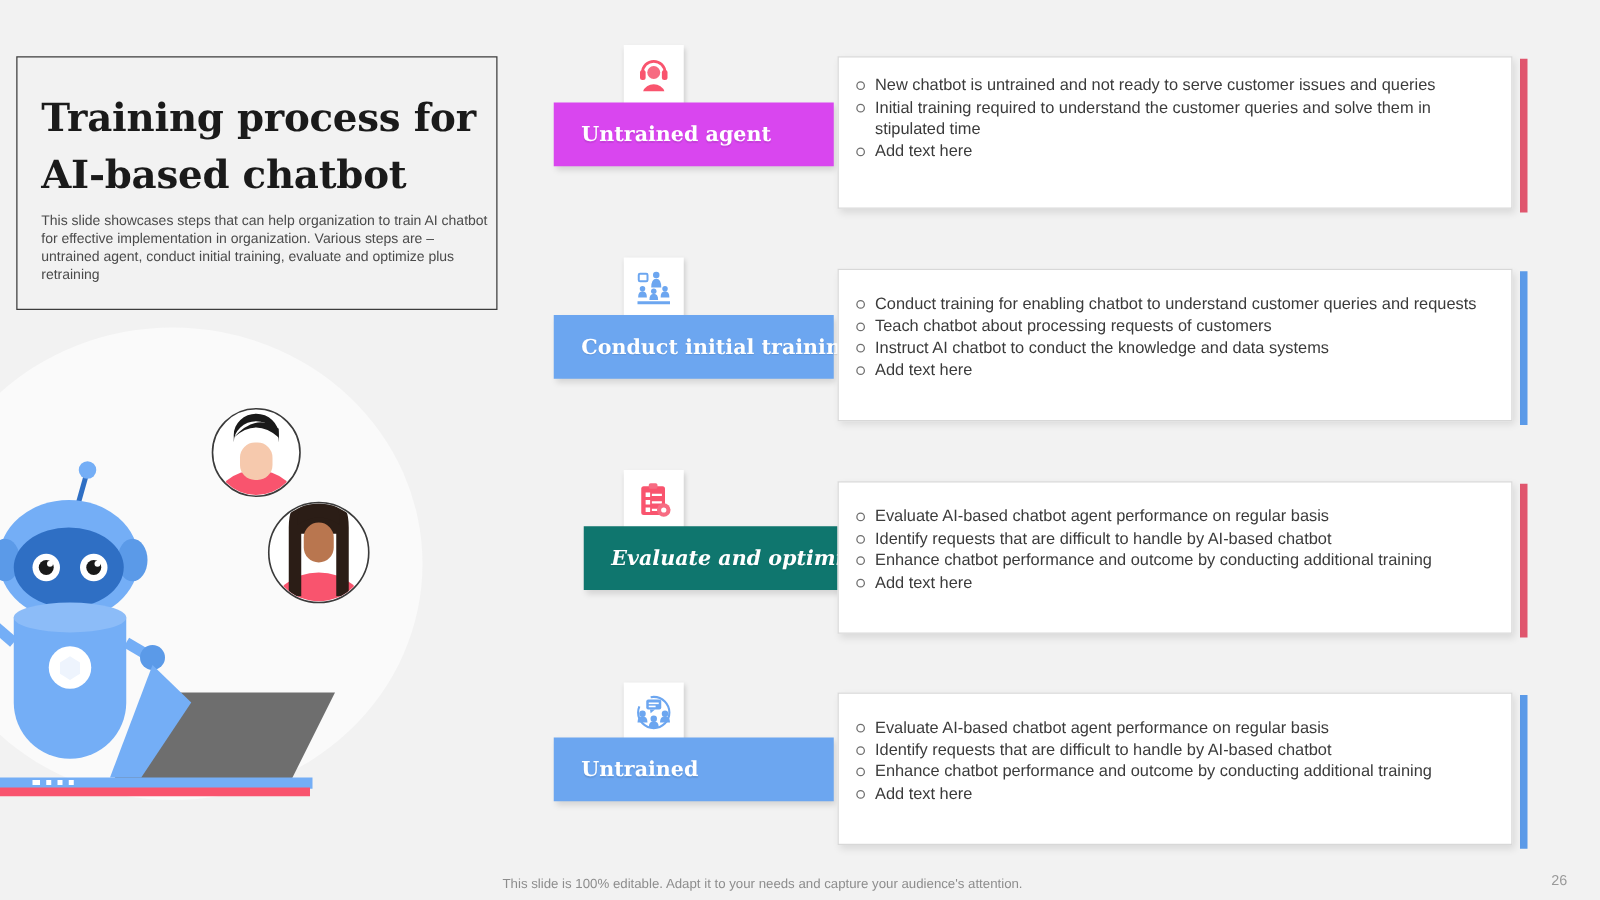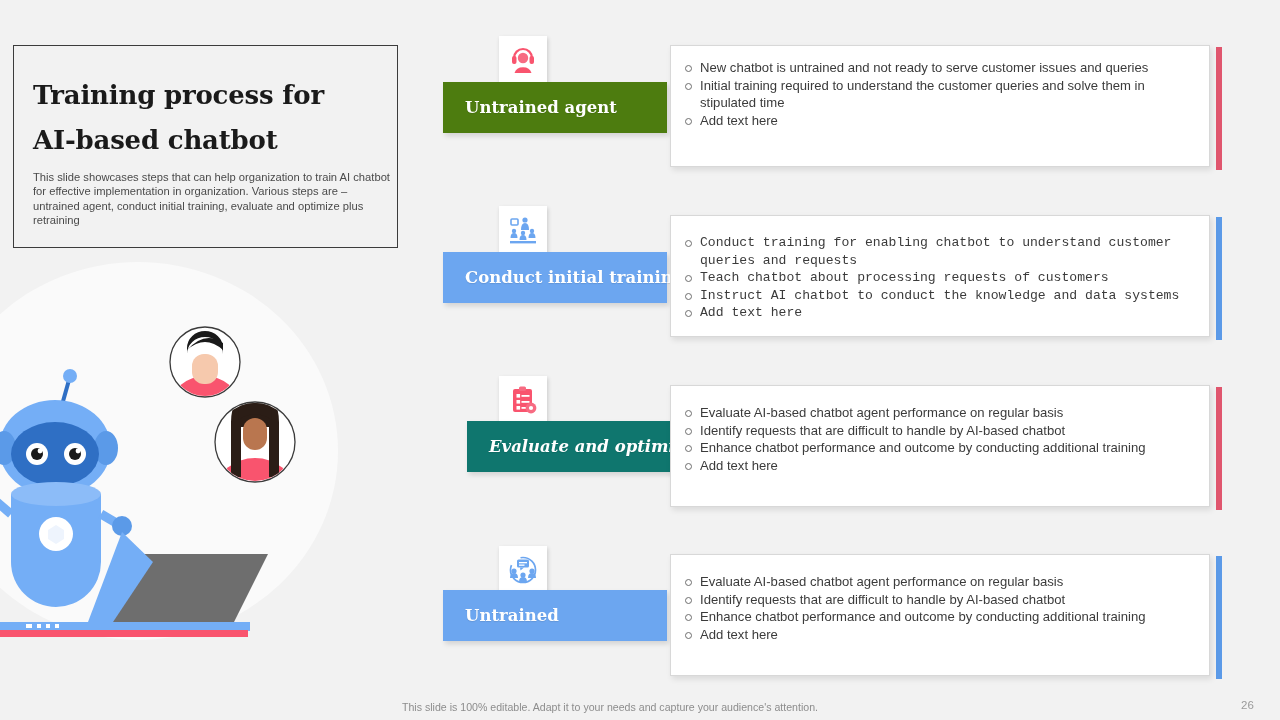--- a/index.html
+++ b/index.html
@@ -32,21 +32,21 @@
     background: #f2f2f2;
     box-sizing: border-box;
   }
   .title-text {
     position: absolute;
     left: 33px;
     top: 73px;
     width: 355px;
     font-family: "DejaVu Serif", serif;
     font-weight: bold;
-    font-size: 26px;
+    font-size: 31px;
     line-height: 45px;
     color: #1a1a1a;
     letter-spacing: -0.2px;
   }
   .subtitle-text {
     position: absolute;
     left: 33px;
     top: 170px;
     width: 358px;
     font-size: 11.2px;
@@ -242,21 +242,21 @@
     <div class="icon-tile" style="left:499px; top:36px;">
       <svg width="30" height="30" viewBox="0 0 30 30">
         <path d="M6,13 a9,9 0 0 1 18,0" fill="none" stroke="#f9546e" stroke-width="2.2"></path>
         <rect x="4" y="11" width="4.5" height="8" rx="2" fill="#f9546e"></rect>
         <rect x="21.5" y="11" width="4.5" height="8" rx="2" fill="#f9546e"></rect>
         <circle cx="15" cy="13" r="5.2" fill="#f76b82"></circle>
         <path d="M6.5,28 a8.8,7.6 0 0 1 17,0 z" fill="#f9546e"></path>
       </svg>
     </div>
     <div class="accent-bar" style="left:1216px; top:47px; height:123px; background:#e0566e;"></div>
-    <div class="label-bar" style="left:443px; top:82px; background:#4d7c0f;align-items:center;">
+    <div class="label-bar" style="left:443px; top:82px; background:#d946ef;align-items:center;">
       <span class="label-txt">Untrained agent</span>
     </div>
     <div class="content-box" style="left:670px; top:45px; width:540px; height:122px;">
       <ul class="bullets" style="padding:13px 34px 0 0;">
         <li>New chatbot is untrained and not ready to serve customer issues and queries</li>
         <li>Initial training required to understand the customer queries and solve them in stipulated time</li>
         <li>Add text here</li>
       </ul>
     </div>
   </div>
@@ -274,21 +274,21 @@
         <circle cx="24" cy="16" r="2.2" fill="#6ca6f0"></circle>
         <path d="M20.5,23 q0,-5 3.5,-5 q3.5,0 3.5,5 z" fill="#6ca6f0"></path>
         <rect x="2" y="26" width="26" height="2.4" fill="#6ca6f0"></rect>
       </svg>
     </div>
     <div class="accent-bar" style="left:1216px; top:217px; height:123px; background:#5b9ae8;"></div>
     <div class="label-bar" style="left:443px; top:252px; background:#6ca6f0;">
       <span class="label-txt">Conduct initial training</span>
     </div>
     <div class="content-box" style="left:670px; top:215px; width:540px; height:122px;">
-      <ul class="bullets" style="padding:18px 18px 0 0;font-family:Liberation Mono, monospace;">
+      <ul class="bullets" style="padding:18px 18px 0 0;">
         <li>Conduct training for enabling chatbot to understand customer queries and requests</li>
         <li>Teach chatbot about processing requests of customers</li>
         <li>Instruct AI chatbot to conduct the knowledge and data systems</li>
         <li>Add text here</li>
       </ul>
     </div>
   </div>
 
   <div class="row">
     <div class="icon-tile" style="left:499px; top:376px;">

